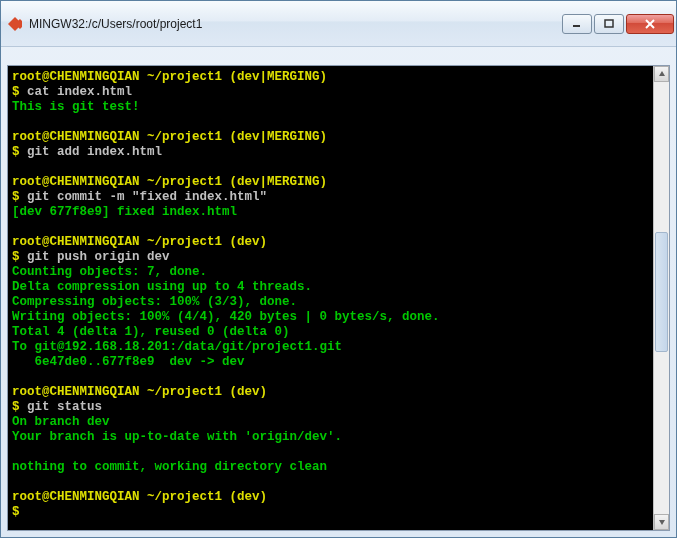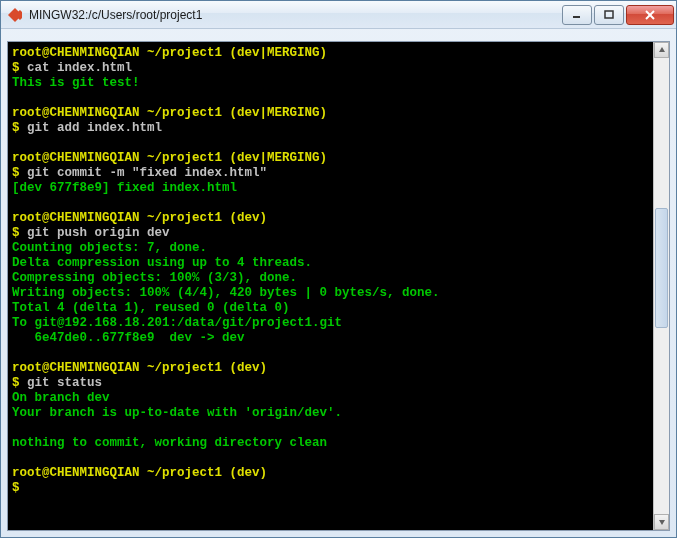--- a/index.html
+++ b/index.html
@@ -12,21 +12,21 @@
   }
   .window {
     width: 677px;
     height: 538px;
     border: 1px solid #5a7fa0;
     background: linear-gradient(to bottom, #eaf1f9 0%, #dde8f4 100%);
     display: flex;
     flex-direction: column;
   }
   .titlebar {
-    height: 28px;
+    height: 46px;
     display: flex;
     align-items: center;
     padding: 0 2px 0 6px;
     background: linear-gradient(to bottom, #f6fafd 0%, #e3ecf6 45%, #d7e4f1 46%, #dfe9f5 100%);
     border-bottom: 1px solid #b8c8da;
   }
   .app-icon {
     width: 16px; height: 16px;
     margin-right: 6px;
     display: flex; align-items: center; justify-content: center;
@@ -51,21 +51,21 @@
   }
   .win-btn.close {
     width: 48px;
     background: linear-gradient(to bottom, #f0a0a0 0%, #e06a5a 45%, #d24b3a 46%, #e0644f 100%);
     border-color: #a03020;
     color: #fff;
   }
   .win-btn svg { display:block; }
   .client {
     flex: 1;
-    margin: 12px 6px 6px 6px;
+    margin: 18px 6px 6px 6px;
     border: 1px solid #8a9bb0;
     display: flex;
     background: #000;
     position: relative;
   }
   .terminal {
     flex: 1;
     background: #000;
     color: #00c800;
     font-family: "Consolas", "Courier New", monospace;

